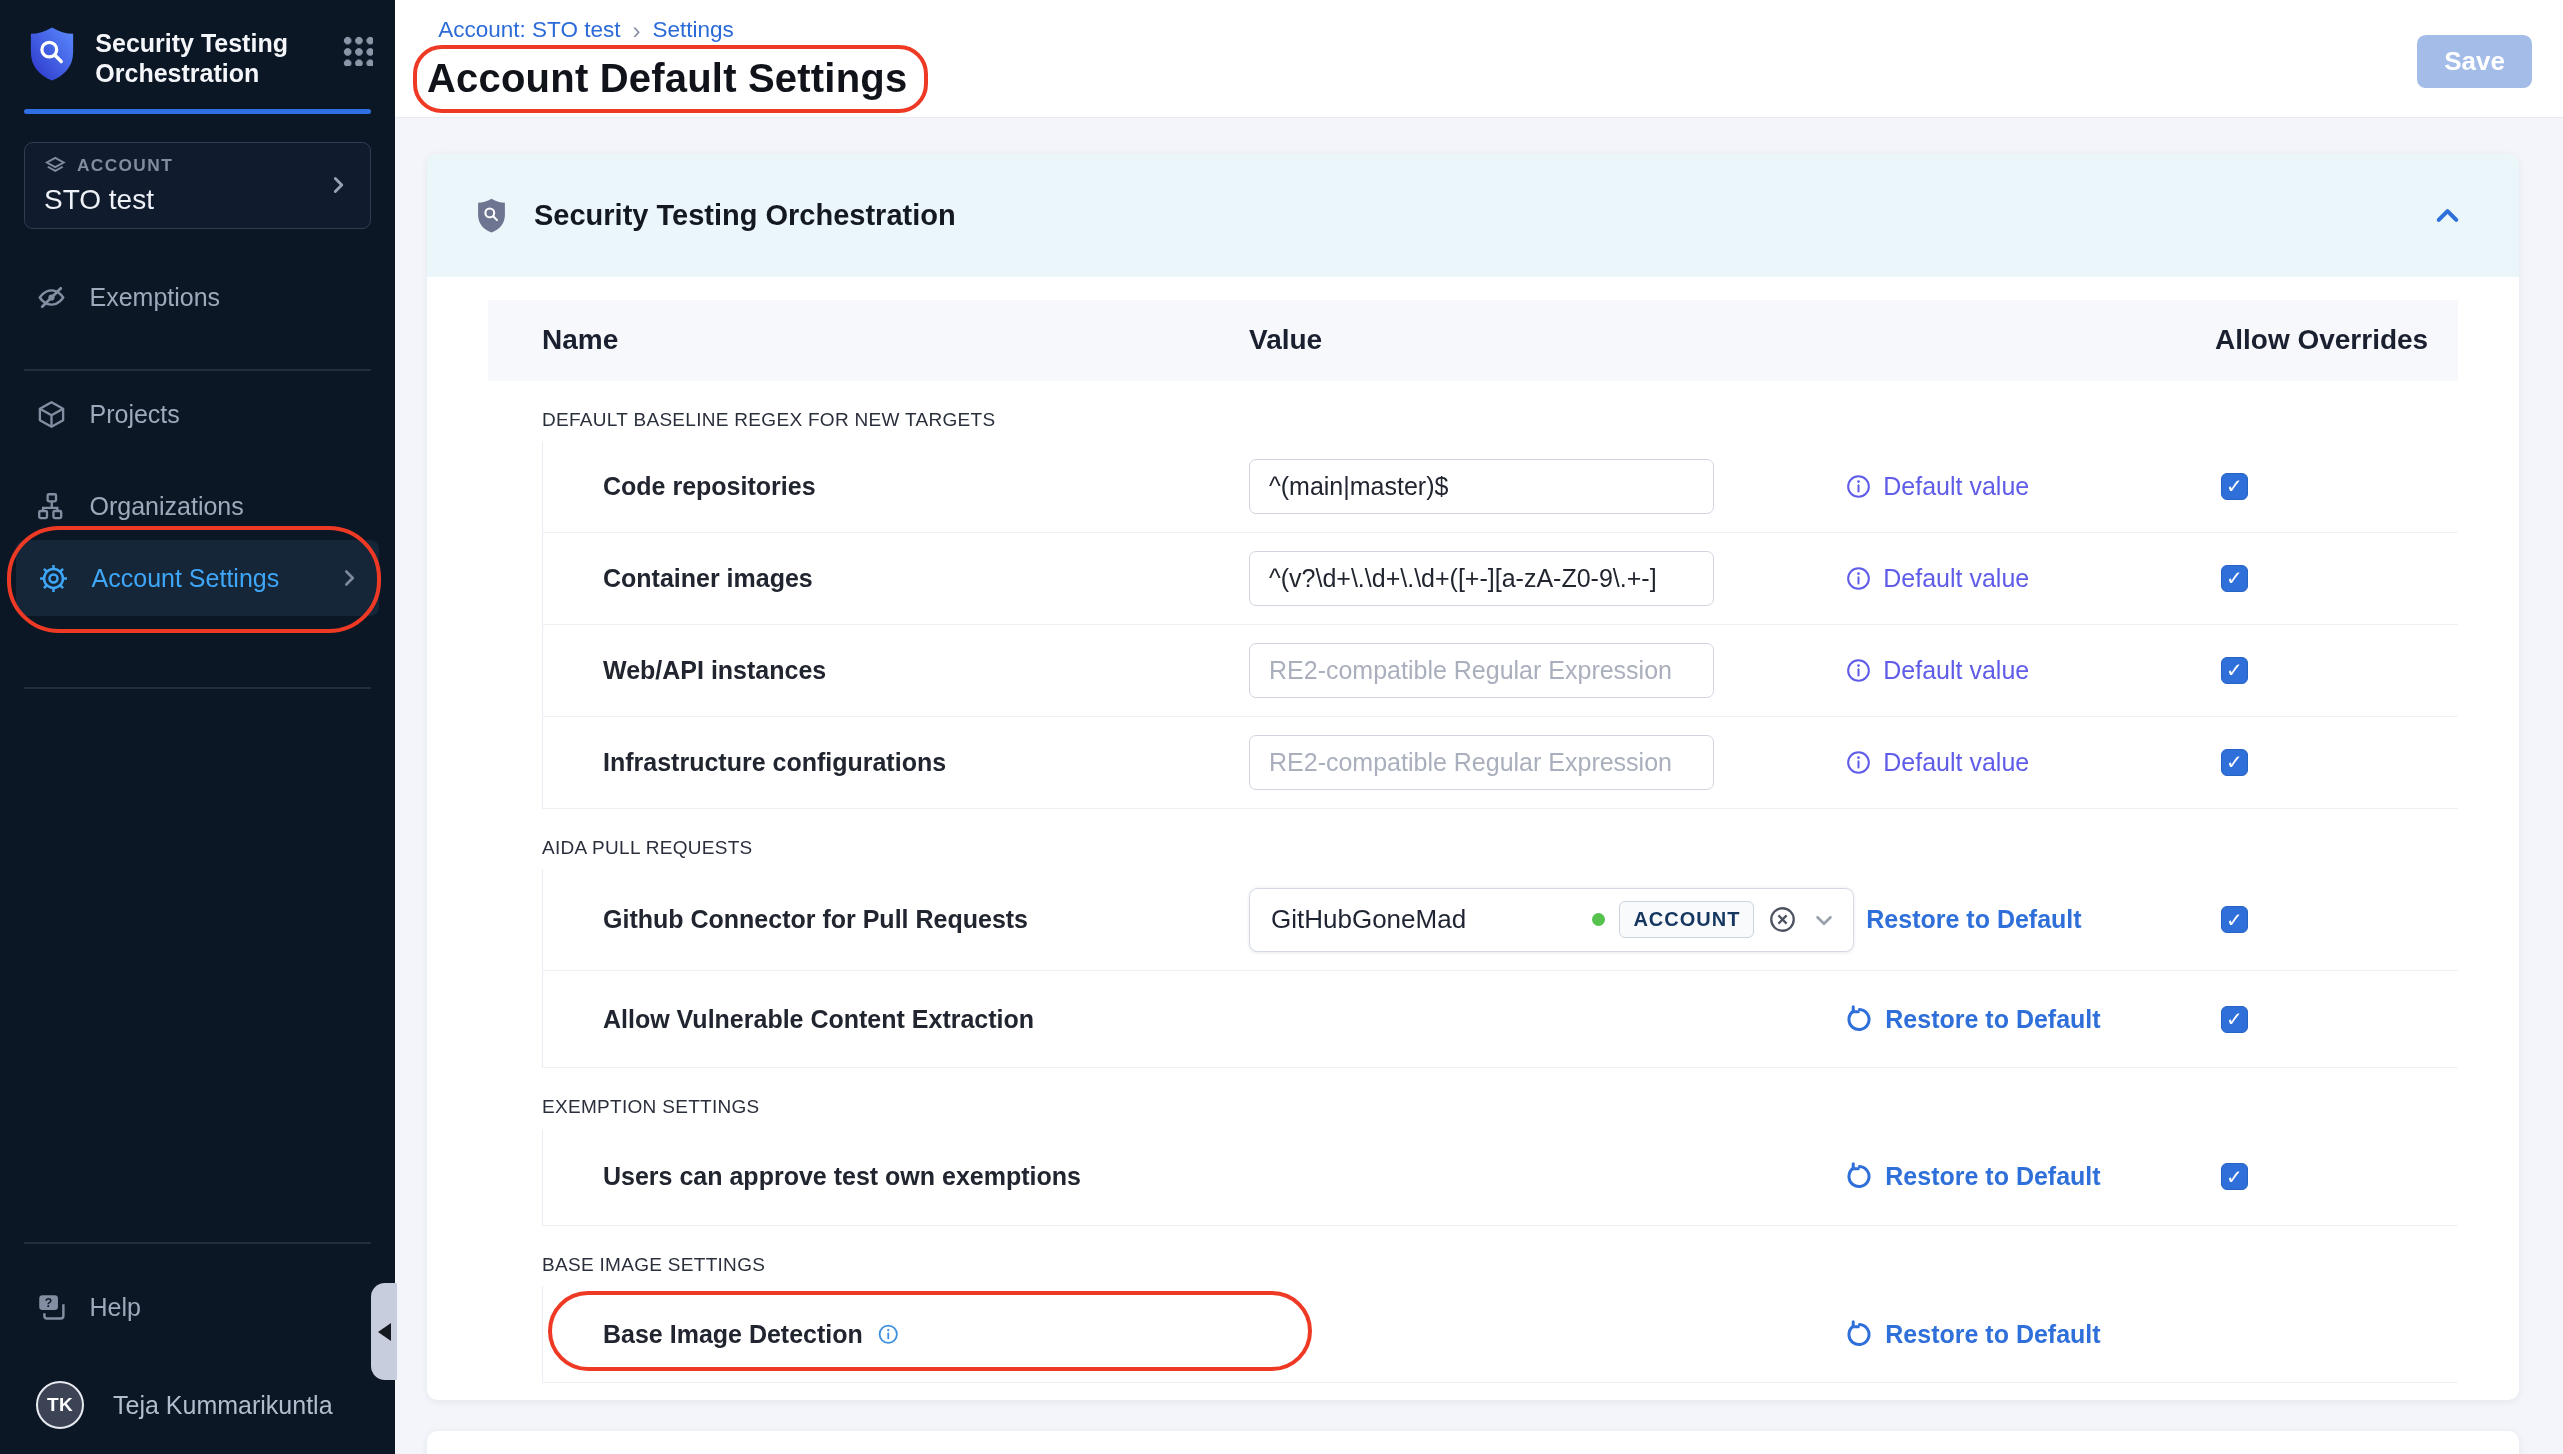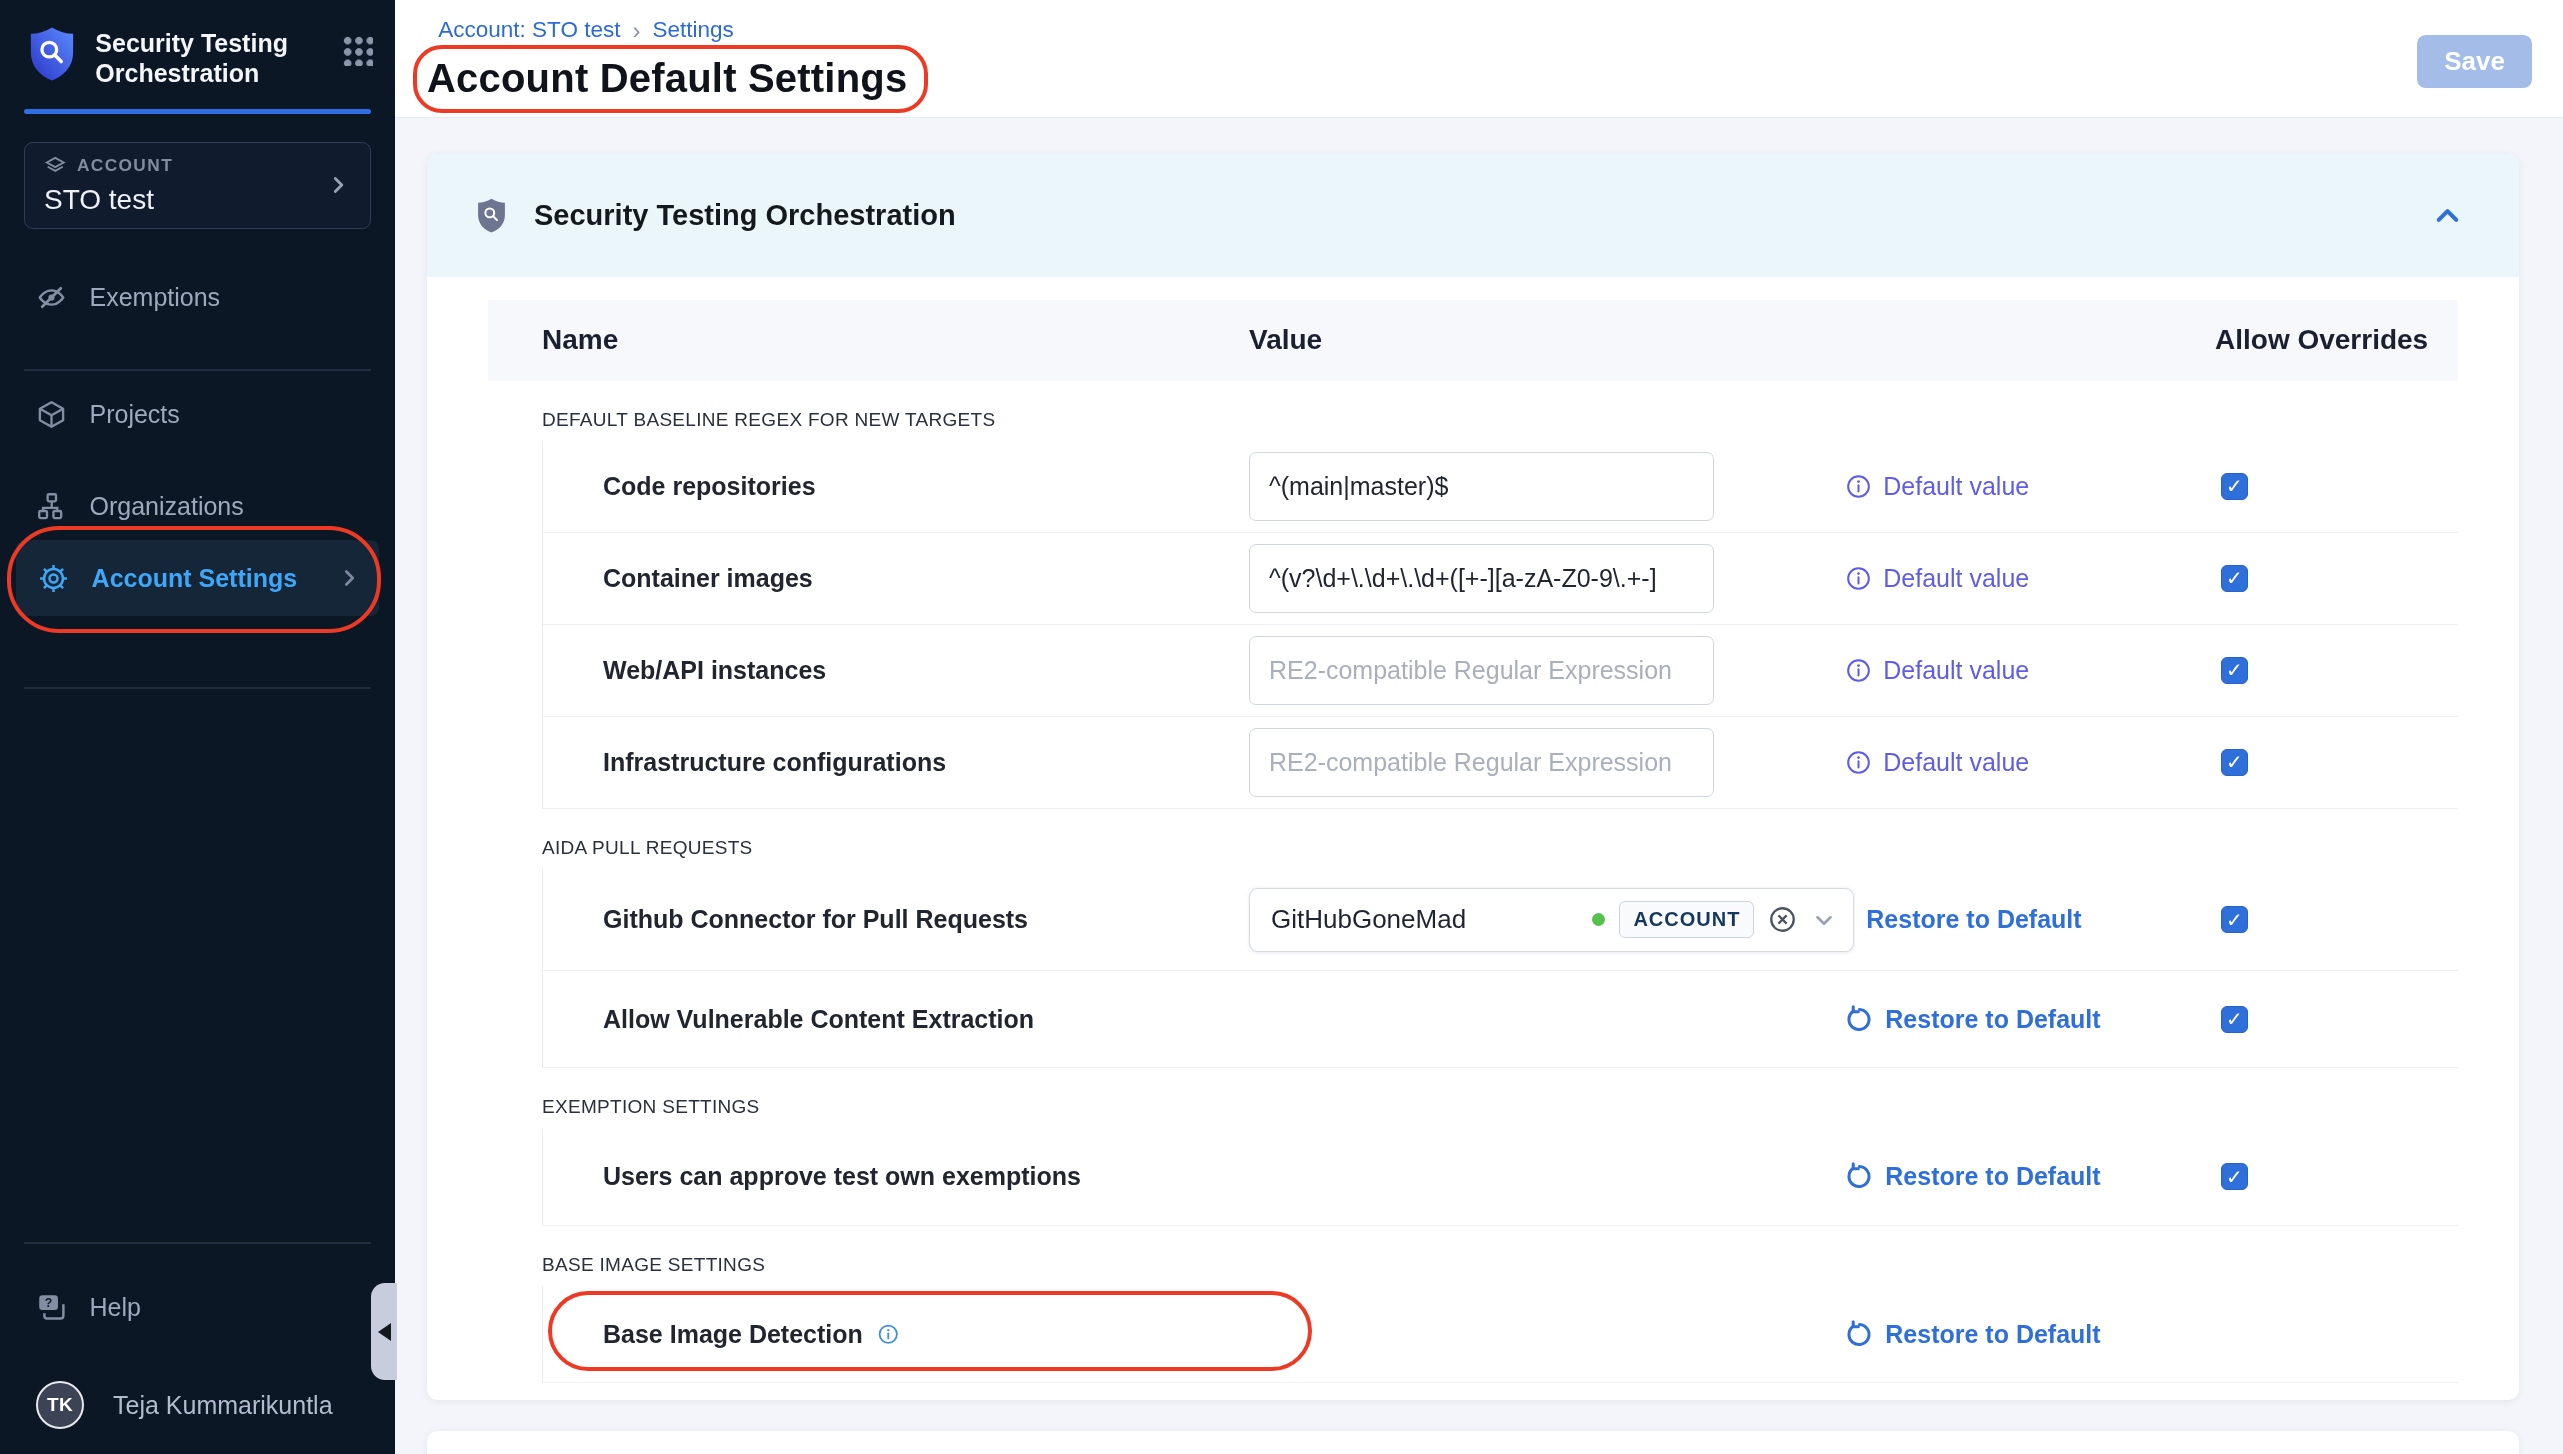--- a/index.html
+++ b/index.html
@@ -37,21 +37,21 @@
   .nav-item {
     display: flex; align-items: center; gap: 22.5px; height: 57px; padding: 0 26px 0 36px;
     font-size: 25px; color: #9fa9bc; cursor: pointer;
   }
   .nav-item .nicon { color: #848ea2; flex: 0 0 auto; }
   .side-divider { height: 1.7px; background: #222d40; margin: 0 24px; }
   .d1 { margin-top: 43px; }
   .nav-sel {
     position: relative; margin: 5.2px 15.6px 0 15.6px; height: 76px; border-radius: 8.7px;
     background: #152639; display: flex; align-items: center; gap: 22.5px; padding: 0 17.3px 0 22.5px;
-    font-size: 25px; font-weight: bold; color: #3fa7f7; cursor: pointer;
+    font-size: 25px; font-weight: normal; color: #3fa7f7; cursor: pointer;
   }
   .nav-sel .nicon { color: #3fa7f7; }
   .nav-sel .sel-chev { margin-left: auto; color: #7e88a0; }
   .annotation-oval {
     position: absolute; left: -8.7px; right: -1.7px; top: -14.7px; bottom: -16.5px;
     border: 4.3px solid #ee3a24; border-radius: 52px; pointer-events: none;
   }
   .d2 { margin-top: 71px; }
 
   .side-bottom { position: absolute; left: 0; right: 0; bottom: 0; }
@@ -119,21 +119,21 @@
   .section-label { margin: 28px 0 10.4px 54px; font-size: 19px; color: #2a2f3c; letter-spacing: 0.3px; }
   .rows { margin-left: 54px; border-left: 1.7px solid #e9ecf2; }
   .trow {
     display: grid; grid-template-columns: 682px 596px 376px 1fr; align-items: center;
     padding-left: 24px; height: 92px; border-bottom: 1.7px solid #eef0f4; position: relative;
   }
   .trow.tall { height: 102px; }
   .trow.trow-toggle { height: 97px; }
   .cell-label { font-size: 25px; font-weight: 600; color: #21252f; display: flex; align-items: center; gap: 10.4px; margin-left: 36px; }
   .reg-input {
-    width: 465px; height: 69px; border: 1.7px solid #d0d5e0; border-radius: 7px;
+    width: 465px; height: 55px; border: 1.7px solid #d0d5e0; border-radius: 7px;
     padding: 0 19px; font-size: 25px; color: #21252f; font-family: inherit; background: #fff; outline: none;
   }
   .reg-input::placeholder { color: #a9afbc; }
   .cell-action { display: flex; align-items: center; gap: 11.3px; font-size: 25px; }
   .default-hint { color: #5f5ce8; font-weight: 500; }
   .restore-link { color: #2e6fd9; font-weight: bold; cursor: pointer; }
   .act-icon { flex: 0 0 auto; }
   .icon-info { color: #5f5ce8; }
   .icon-restore { color: #2e6fd9; }
   .overlap { margin-left: -19px; position: relative; z-index: 1; }

